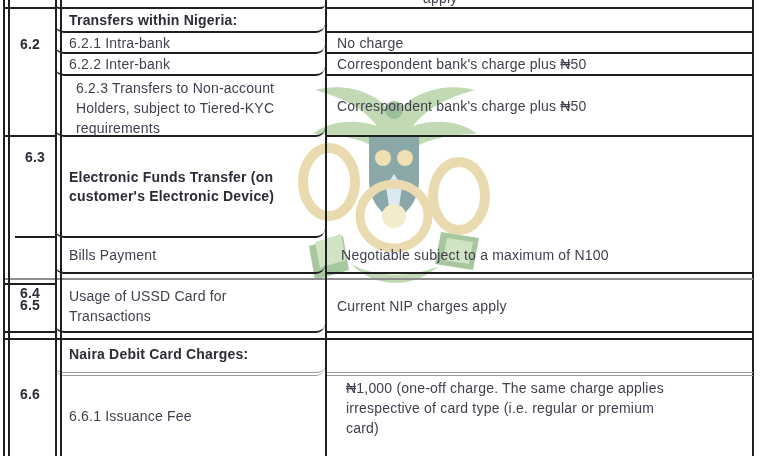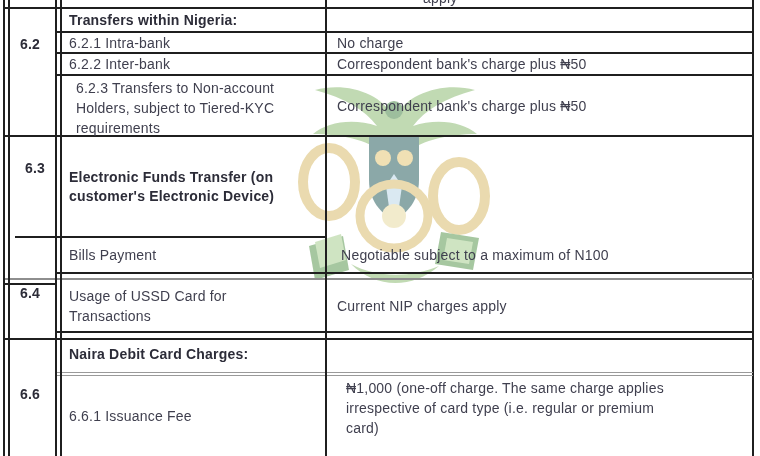--- a/index.html
+++ b/index.html
@@ -44,37 +44,37 @@
   .vline.v-num-a { left: 50px; }
   .vline.v-num-b { left: 55px; }
   .vline.v-col3  { left: 320px; }
 
   .cell { position: relative; z-index: 2; }
   .b-dark { border-bottom: 2px solid #1f1f1f; }
   .b-gray { border-bottom: 2px solid #8e8e8e; }
   .b-gray2 { border-bottom: 4px double #9a9a9a; }
 
   .c1 { grid-column: 1; }
-  .c2 { grid-column: 2; padding-left: 14px; padding-right: 6px; }
+  .c2 { grid-column: 2; padding-left: 14px; padding-right: 6px; border-radius: 9px; }
   .c3 { grid-column: 3; padding-left: 12px; padding-right: 10px; }
   .cfull { grid-column: 1 / -1; }
 
   .num {
     text-align: center;
     font-weight: bold;
     color: #2c2c38;
   }
   .bold { font-weight: bold; color: #2c2c38; }
 
   .vcenter { display: flex; flex-direction: column; justify-content: center; }
   .vtop2  { padding-top: 2px; padding-left: 21px; }
   .vtop4  { padding-top: 4px; }
 
   .pt25 { padding-top: 25px; }
-  .pt3  { padding-top: 21px; margin-left: 10px; }
+  .pt3  { padding-top: 10px; margin-left: 10px; }
   .pt9  { padding-top: 9px; margin-top: 36px; }
   .pt15 { padding-top: 15px; }
   .pt44 { padding-top: 44px; }
 
   .ws { white-space: pre; }
   .lh19 { line-height: 19px; }
 
   
   .clip { overflow: hidden; }
   .clip .clipped-text { display: block; margin-top: -12px; padding-left: 86px; white-space: pre; }
@@ -140,20 +140,21 @@
     <div class="ws">Electronic Funds Transfer (on</div>
     <div class="ws">customer's Electronic Device)</div>
   </div>
 
   <div class="cell c1 b-dark num pt9" style="grid-row:7">6.4</div>
   <div class="cell c2 b-dark vcenter" style="grid-row:7">Bills Payment</div>
   <div class="cell c3 b-dark vcenter ws" style="grid-row:7"> Negotiable subject to a maximum of N100</div>
 
   <div class="cell cfull b-gray" style="grid-row:8"></div>
 
+  <div class="cell c1 b-dark num pt15" style="grid-row:9">6.5</div>
   <div class="cell c2 b-dark vcenter" style="grid-row:9">
     <div class="ws">Usage of USSD Card for</div>
     <div class="ws">Transactions</div>
   </div>
   <div class="cell c3 b-dark vcenter" style="grid-row:9">Current NIP charges apply</div>
 
   <div class="cell cfull b-dark" style="grid-row:10"></div>
 
   <div class="cell c1 num pt44" style="grid-row:11/13">6.6</div>
   <div class="cell c2 b-gray2 bold vtop4" style="grid-row:11">Naira Debit Card Charges:</div>

